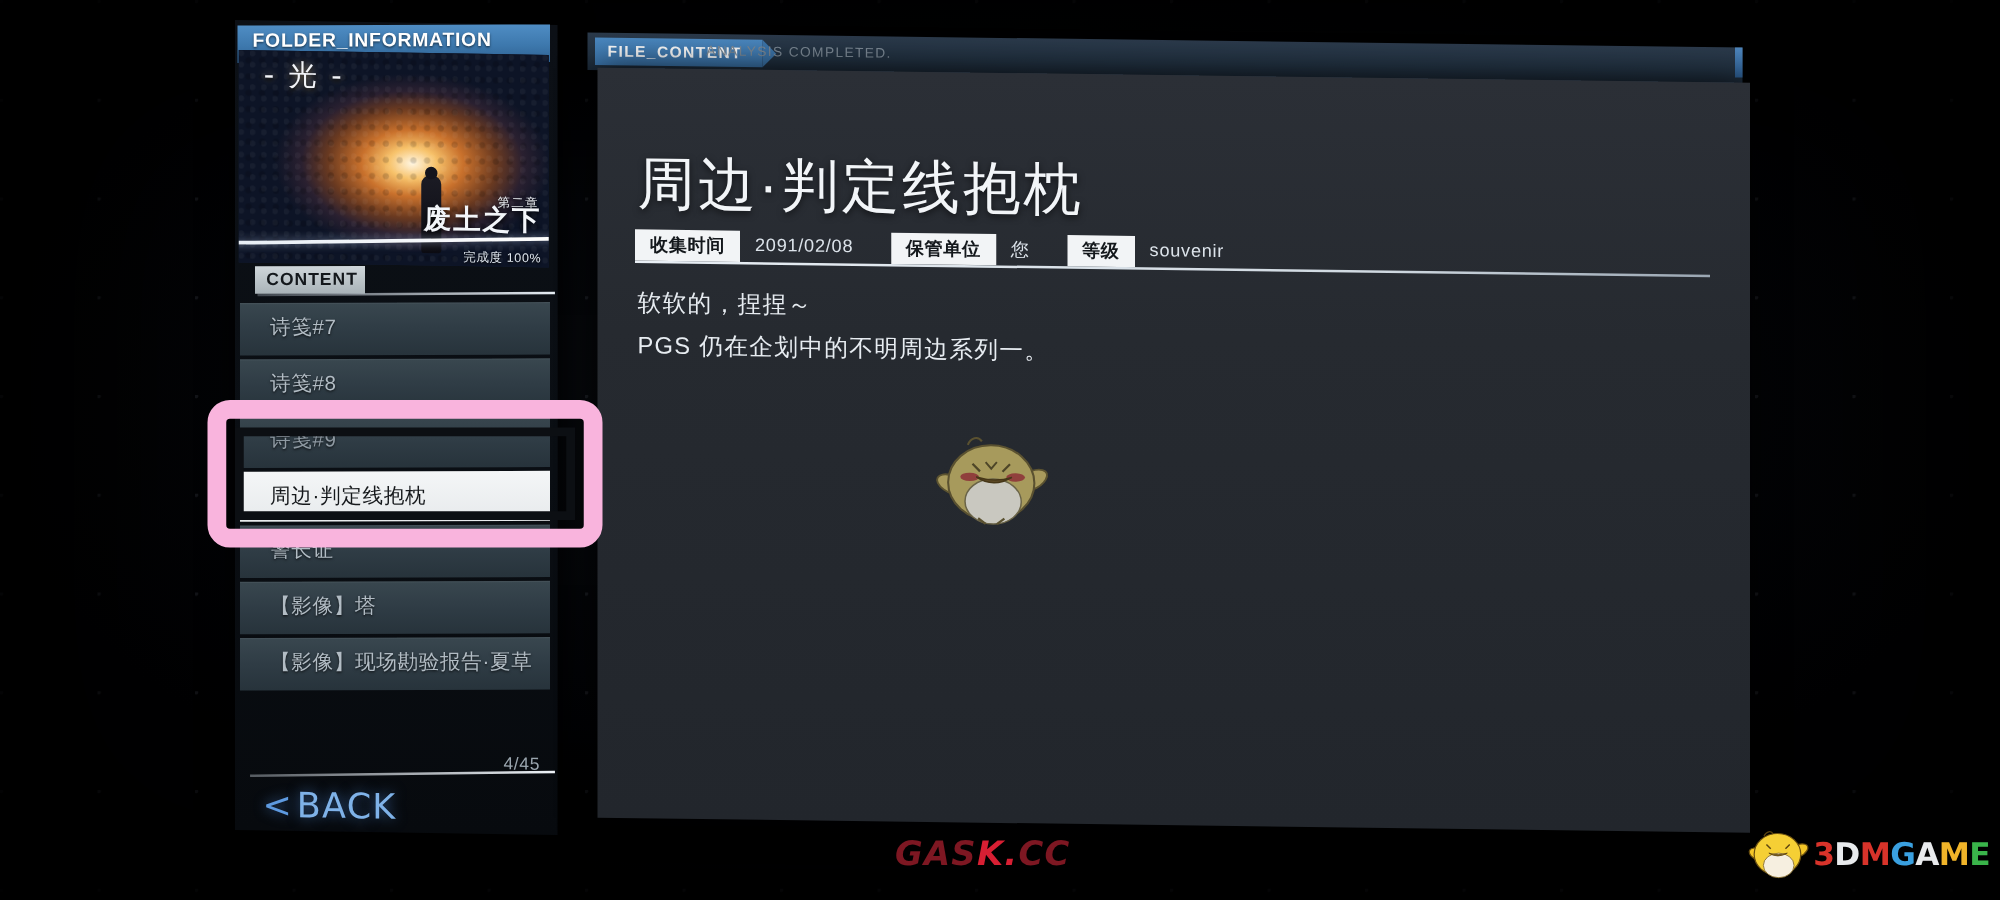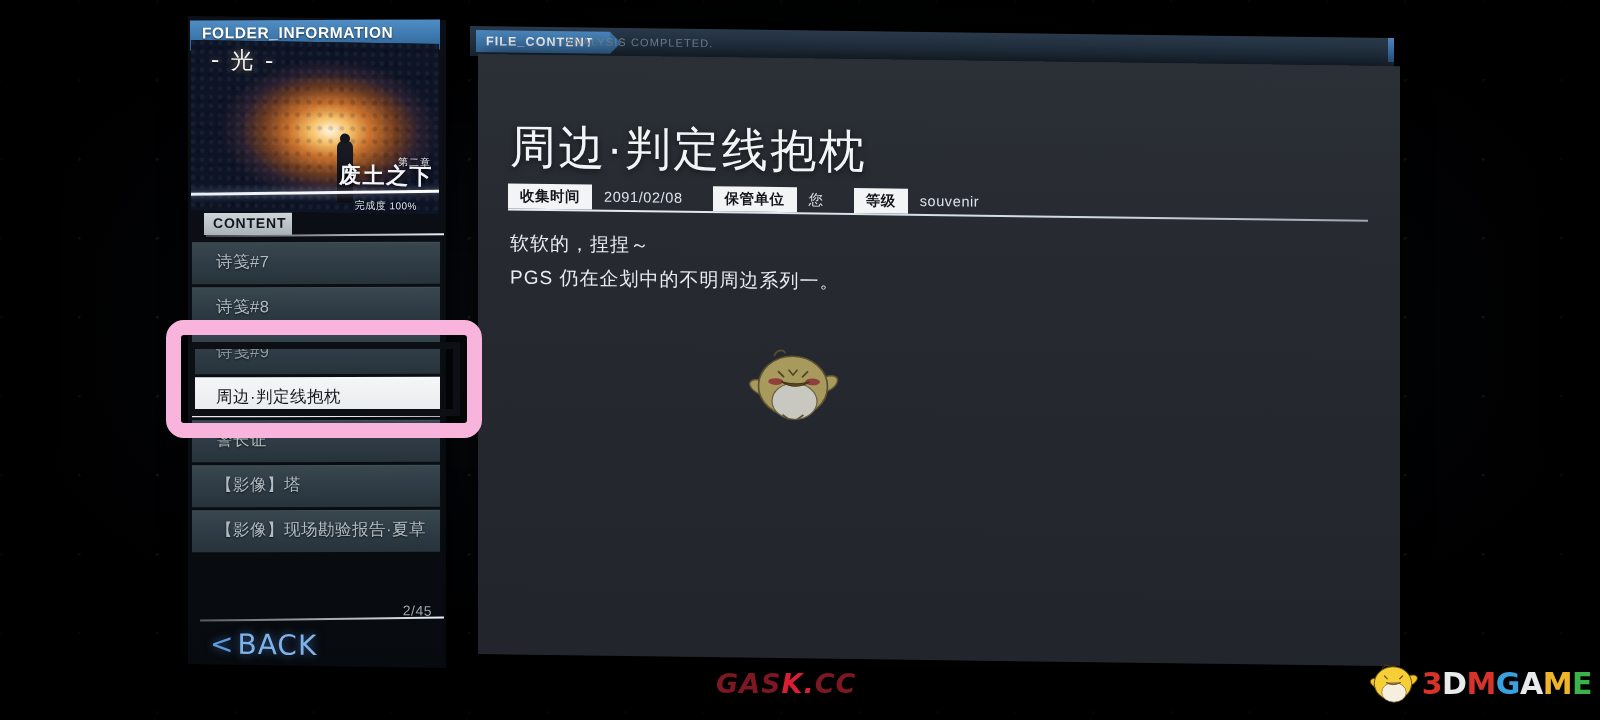--- a/index.html
+++ b/index.html
@@ -75,21 +75,21 @@
   .hero-chapter{
     position:absolute;right:6px;bottom:22px;color:#f2f5f9;font-size:22px;font-weight:700;letter-spacing:1.5px;
     text-shadow:0 2px 5px #000;
   }
   .hero-rule{
     position:absolute;left:-4px;bottom:18px;width:268px;height:3px;
     background:linear-gradient(90deg,#e8eef5,#ffffff);
     transform:rotate(-1.6deg);box-shadow:0 0 7px rgba(200,220,255,.55);
   }
   .hero-prog{
-    position:absolute;right:22px;bottom:0px;color:#dfe6ee;font-size:10px;letter-spacing:.5px;
+    position:absolute;right:6px;bottom:0px;color:#dfe6ee;font-size:10px;letter-spacing:.5px;
     text-shadow:0 1px 2px #000;
   }
 
   .content-tab{
     position:absolute;left:16px;top:196px;width:88px;height:22px;
     background:linear-gradient(180deg,#cfd6da 0%,#a9b3b8 100%);
     transform:skewY(-1.1deg);
   }
   .content-tab span{
     position:absolute;left:9px;top:2px;color:#14181c;font-size:14px;font-weight:700;letter-spacing:.8px;
@@ -208,21 +208,21 @@
 
   
   .wm-gask{
     position:absolute;left:716px;top:668px;
     font-size:27px;font-weight:700;font-style:italic;letter-spacing:1px;
     font-family:"DejaVu Sans",sans-serif;
   }
   .wm-gask .a{color:#7d1722;}
   .wm-gask .b{color:#d81f33;}
   .wm-3dm{position:absolute;right:8px;top:656px;display:flex;align-items:center;}
-  .wm-3dm .txt{font-size:30px;font-weight:700;letter-spacing:-.5px;font-family:"DejaVu Sans",sans-serif;}
+  .wm-3dm .txt{font-size:25px;font-weight:700;letter-spacing:-.5px;font-family:"DejaVu Sans",sans-serif;}
   .wm-3dm .c1{color:#d8332a;}
   .wm-3dm .c2{color:#e8eaec;}
   .wm-3dm .c3{color:#3aa0e0;}
   .wm-3dm .c4{color:#e8eaec;}
   .wm-3dm .c5{color:#f0b429;}
   .wm-3dm .c6{color:#3ab44a;}
 </style>
 </head>
 <body>
 
@@ -269,21 +269,21 @@
       </div>
       <div class="row">
         <span>【影像】塔</span>
       </div>
       <div class="row">
         <span>【影像】现场勘验报告·夏草</span>
       </div>
     </div>
 
     <div class="footer-rule"></div>
-    <div class="counter">2/45</div>
+    <div class="counter">4/45</div>
     <div class="back-btn">
       <span class="chev">&lt;</span><span>BACK</span>
     </div>
 
   </div>
 </div>
 
 <div class="highlight"></div>
 <div class="highlight-inner"></div>
 

